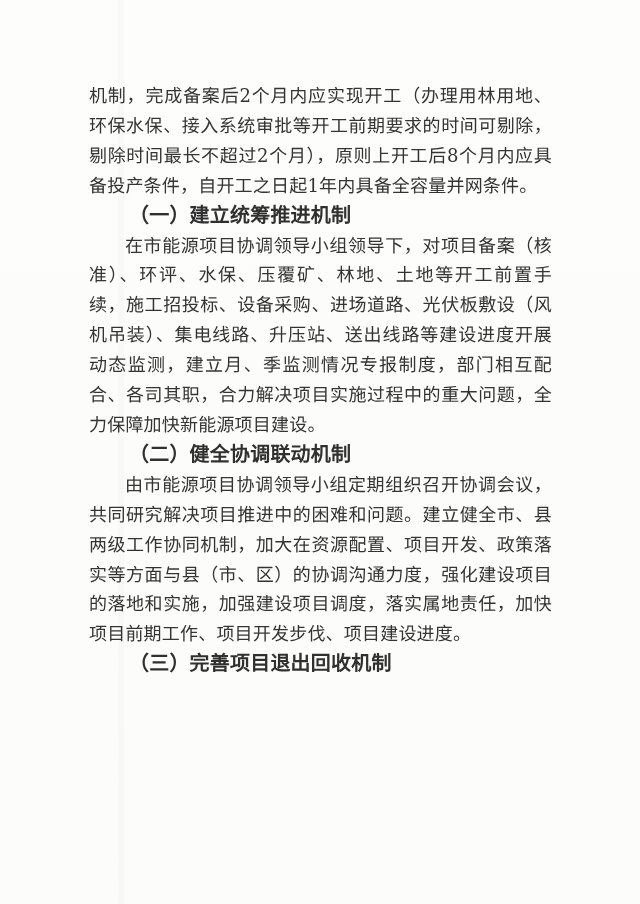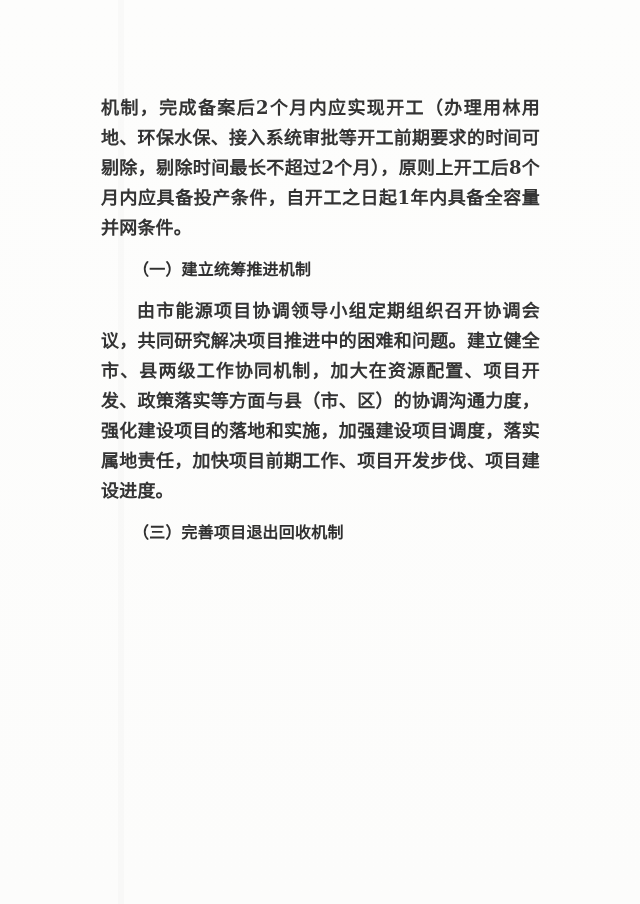--- a/index.html
+++ b/index.html
@@ -34,49 +34,50 @@
     top: 81px;
     width: 463px;
     color: #343434;
     font-size: 18px;
     line-height: 29.9px;
     text-align: justify;
     text-justify: inter-character;
     letter-spacing: 0.2px;
   }
   .content p {
-    margin: 12px;
+    margin: 0;
     padding: 0;
-    font-weight: bold;
   }
   .para {
     text-indent: 2em;
   }
   .para-continued {
     text-indent: 0;
   }
   .h1 {
     text-indent: 2em;
     font-family: "DejaVu Sans", "Liberation Sans", sans-serif;
     font-weight: bold;
     color: #2c2c2c;
     font-size: 19px;
     letter-spacing: 1px;
   }
   .h2 {
     text-indent: 2em;
     font-weight: bold;
     color: #303030;
-    font-size: 16px;
+    font-size: 20px;
   }
 </style>
 </head>
 <body>
 
 <div class="page">
   <div class="scan-streak"></div>
   <div class="content">
     <p class="para-continued">机制，完成备案后2个月内应实现开工（办理用林用地、环保水保、接入系统审批等开工前期要求的时间可剔除，剔除时间最长不超过2个月），原则上开工后8个月内应具备投产条件，自开工之日起1年内具备全容量并网条件。</p>
     <p class="h2">（一）建立统筹推进机制</p>
+    <p class="para">在市能源项目协调领导小组领导下，对项目备案（核准）、环评、水保、压覆矿、林地、土地等开工前置手续，施工招投标、设备采购、进场道路、光伏板敷设（风机吊装）、集电线路、升压站、送出线路等建设进度开展动态监测，建立月、季监测情况专报制度，部门相互配合、各司其职，合力解决项目实施过程中的重大问题，全力保障加快新能源项目建设。</p>
+    <p class="h2">（二）健全协调联动机制</p>
     <p class="para">由市能源项目协调领导小组定期组织召开协调会议，共同研究解决项目推进中的困难和问题。建立健全市、县两级工作协同机制，加大在资源配置、项目开发、政策落实等方面与县（市、区）的协调沟通力度，强化建设项目的落地和实施，加强建设项目调度，落实属地责任，加快项目前期工作、项目开发步伐、项目建设进度。</p>
     <p class="h2">（三）完善项目退出回收机制</p>
   </div>
 </div>
 
 </body></html>

